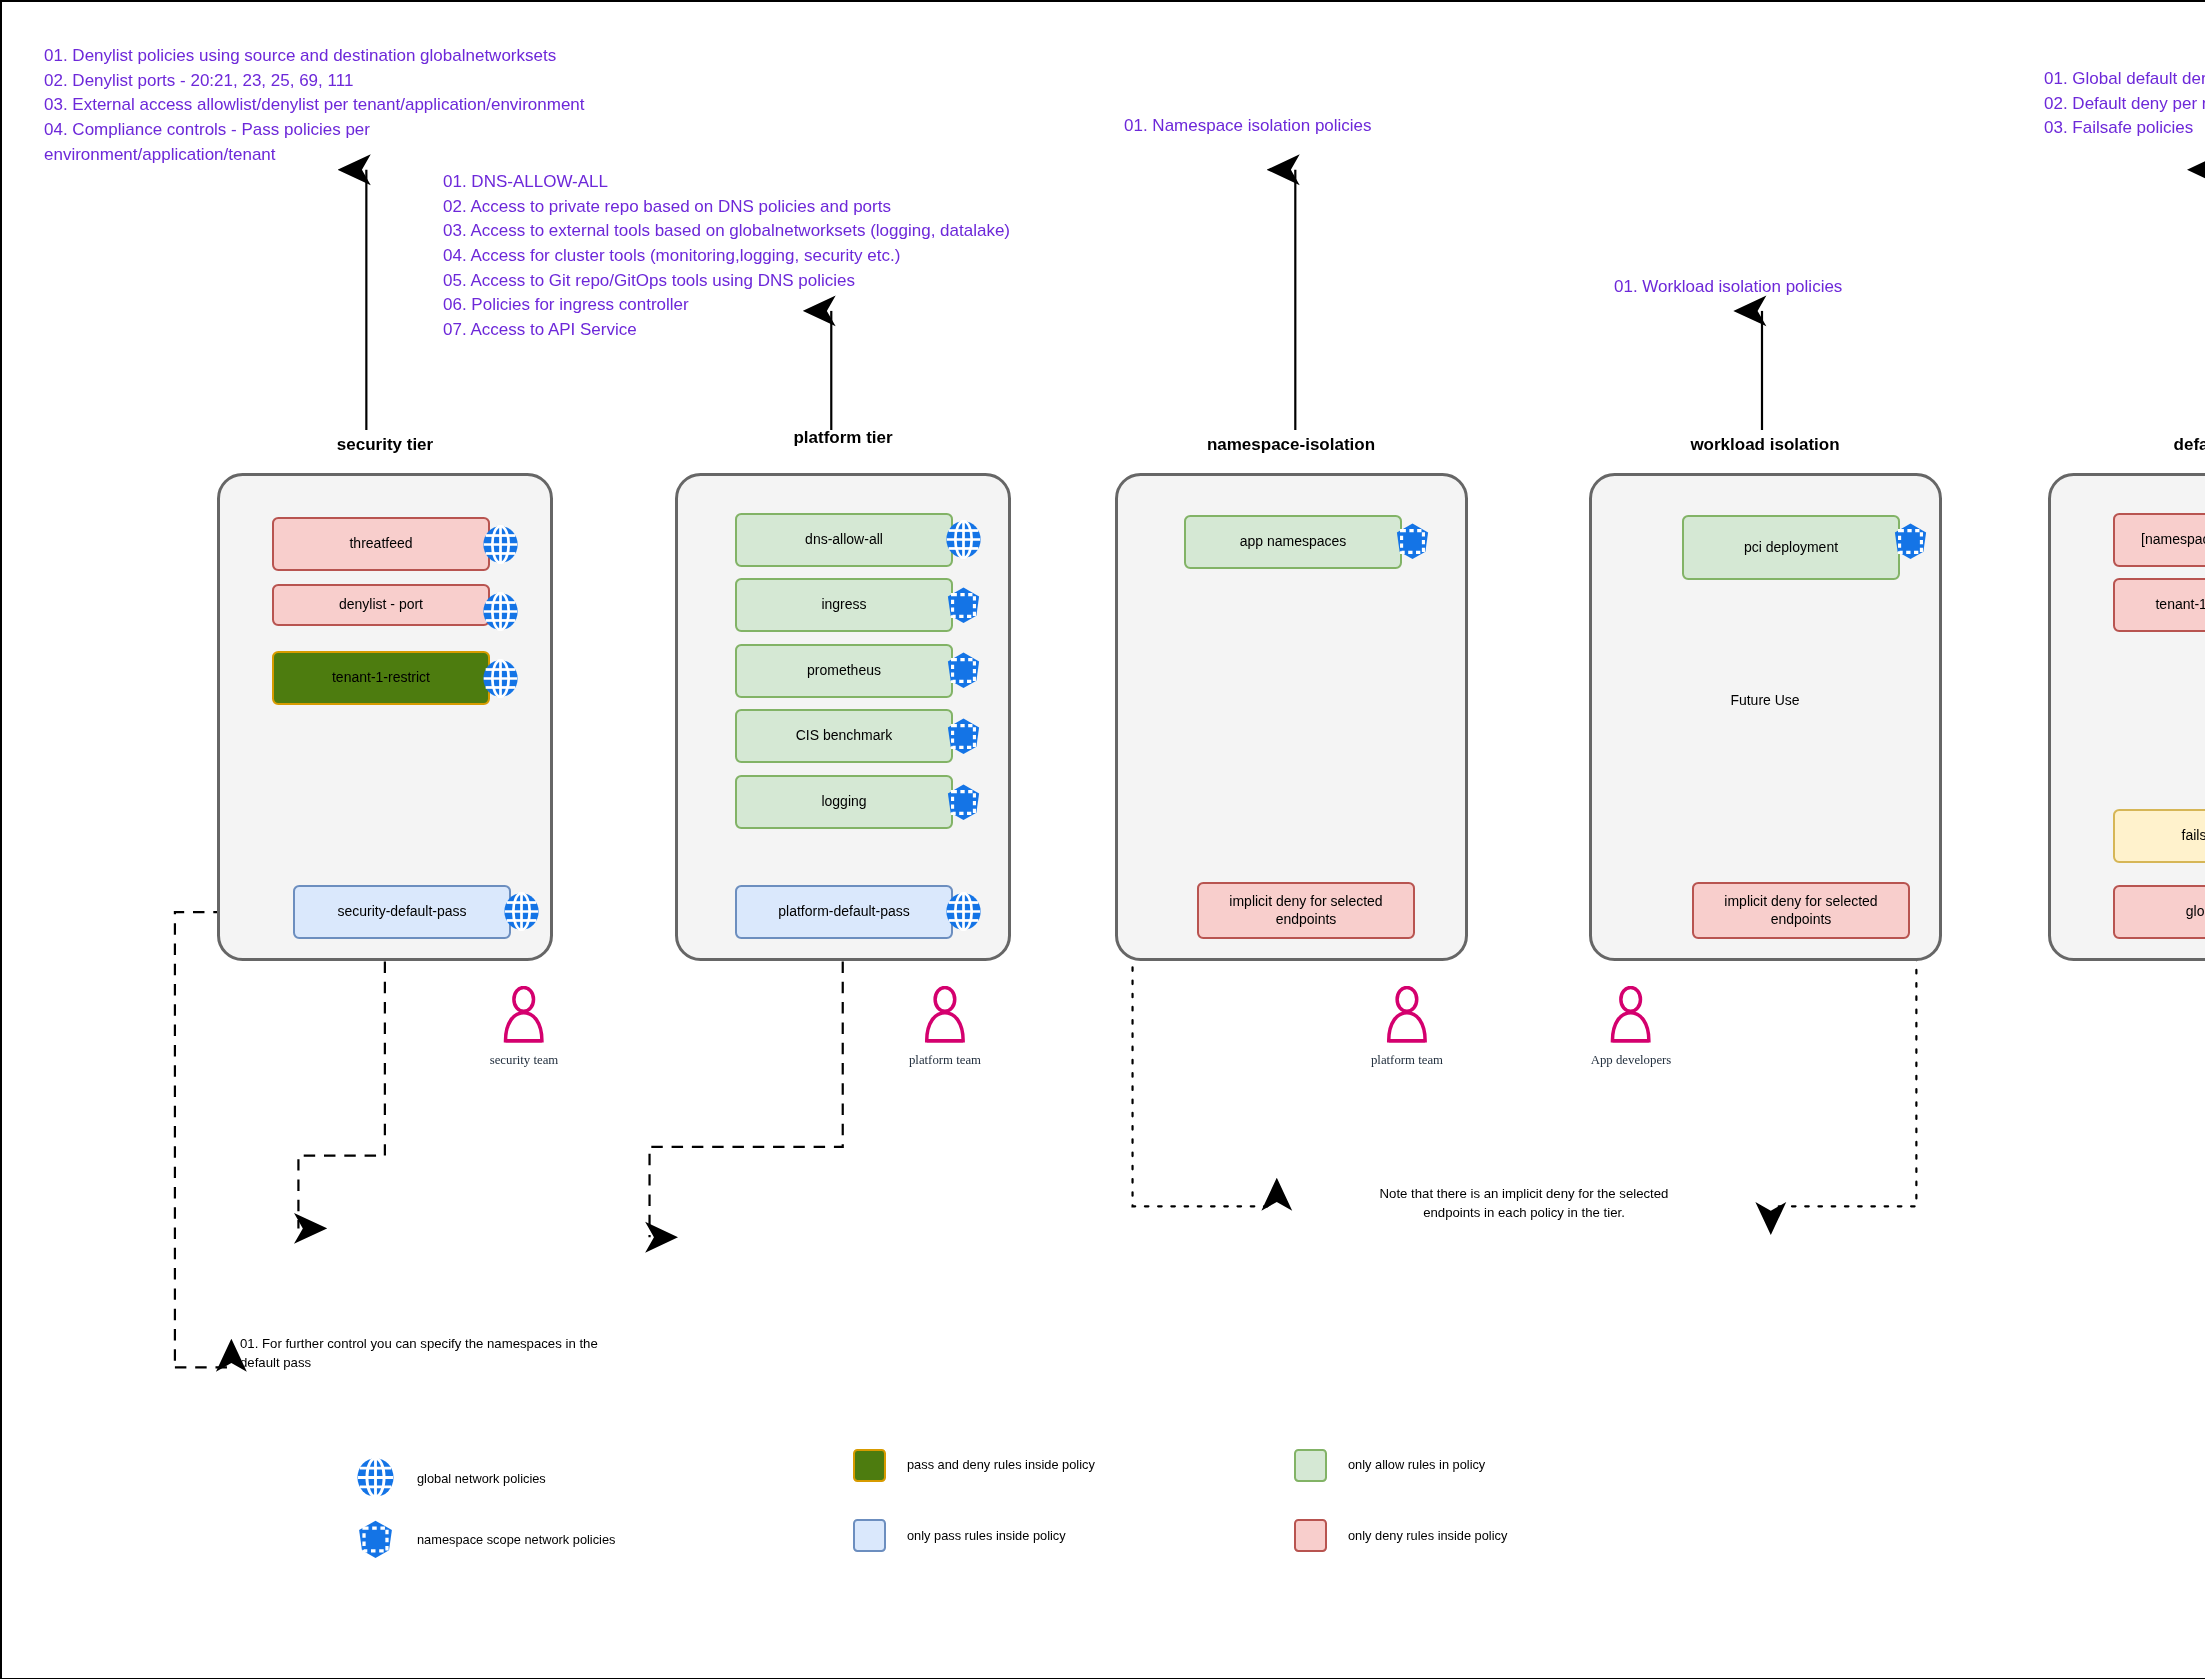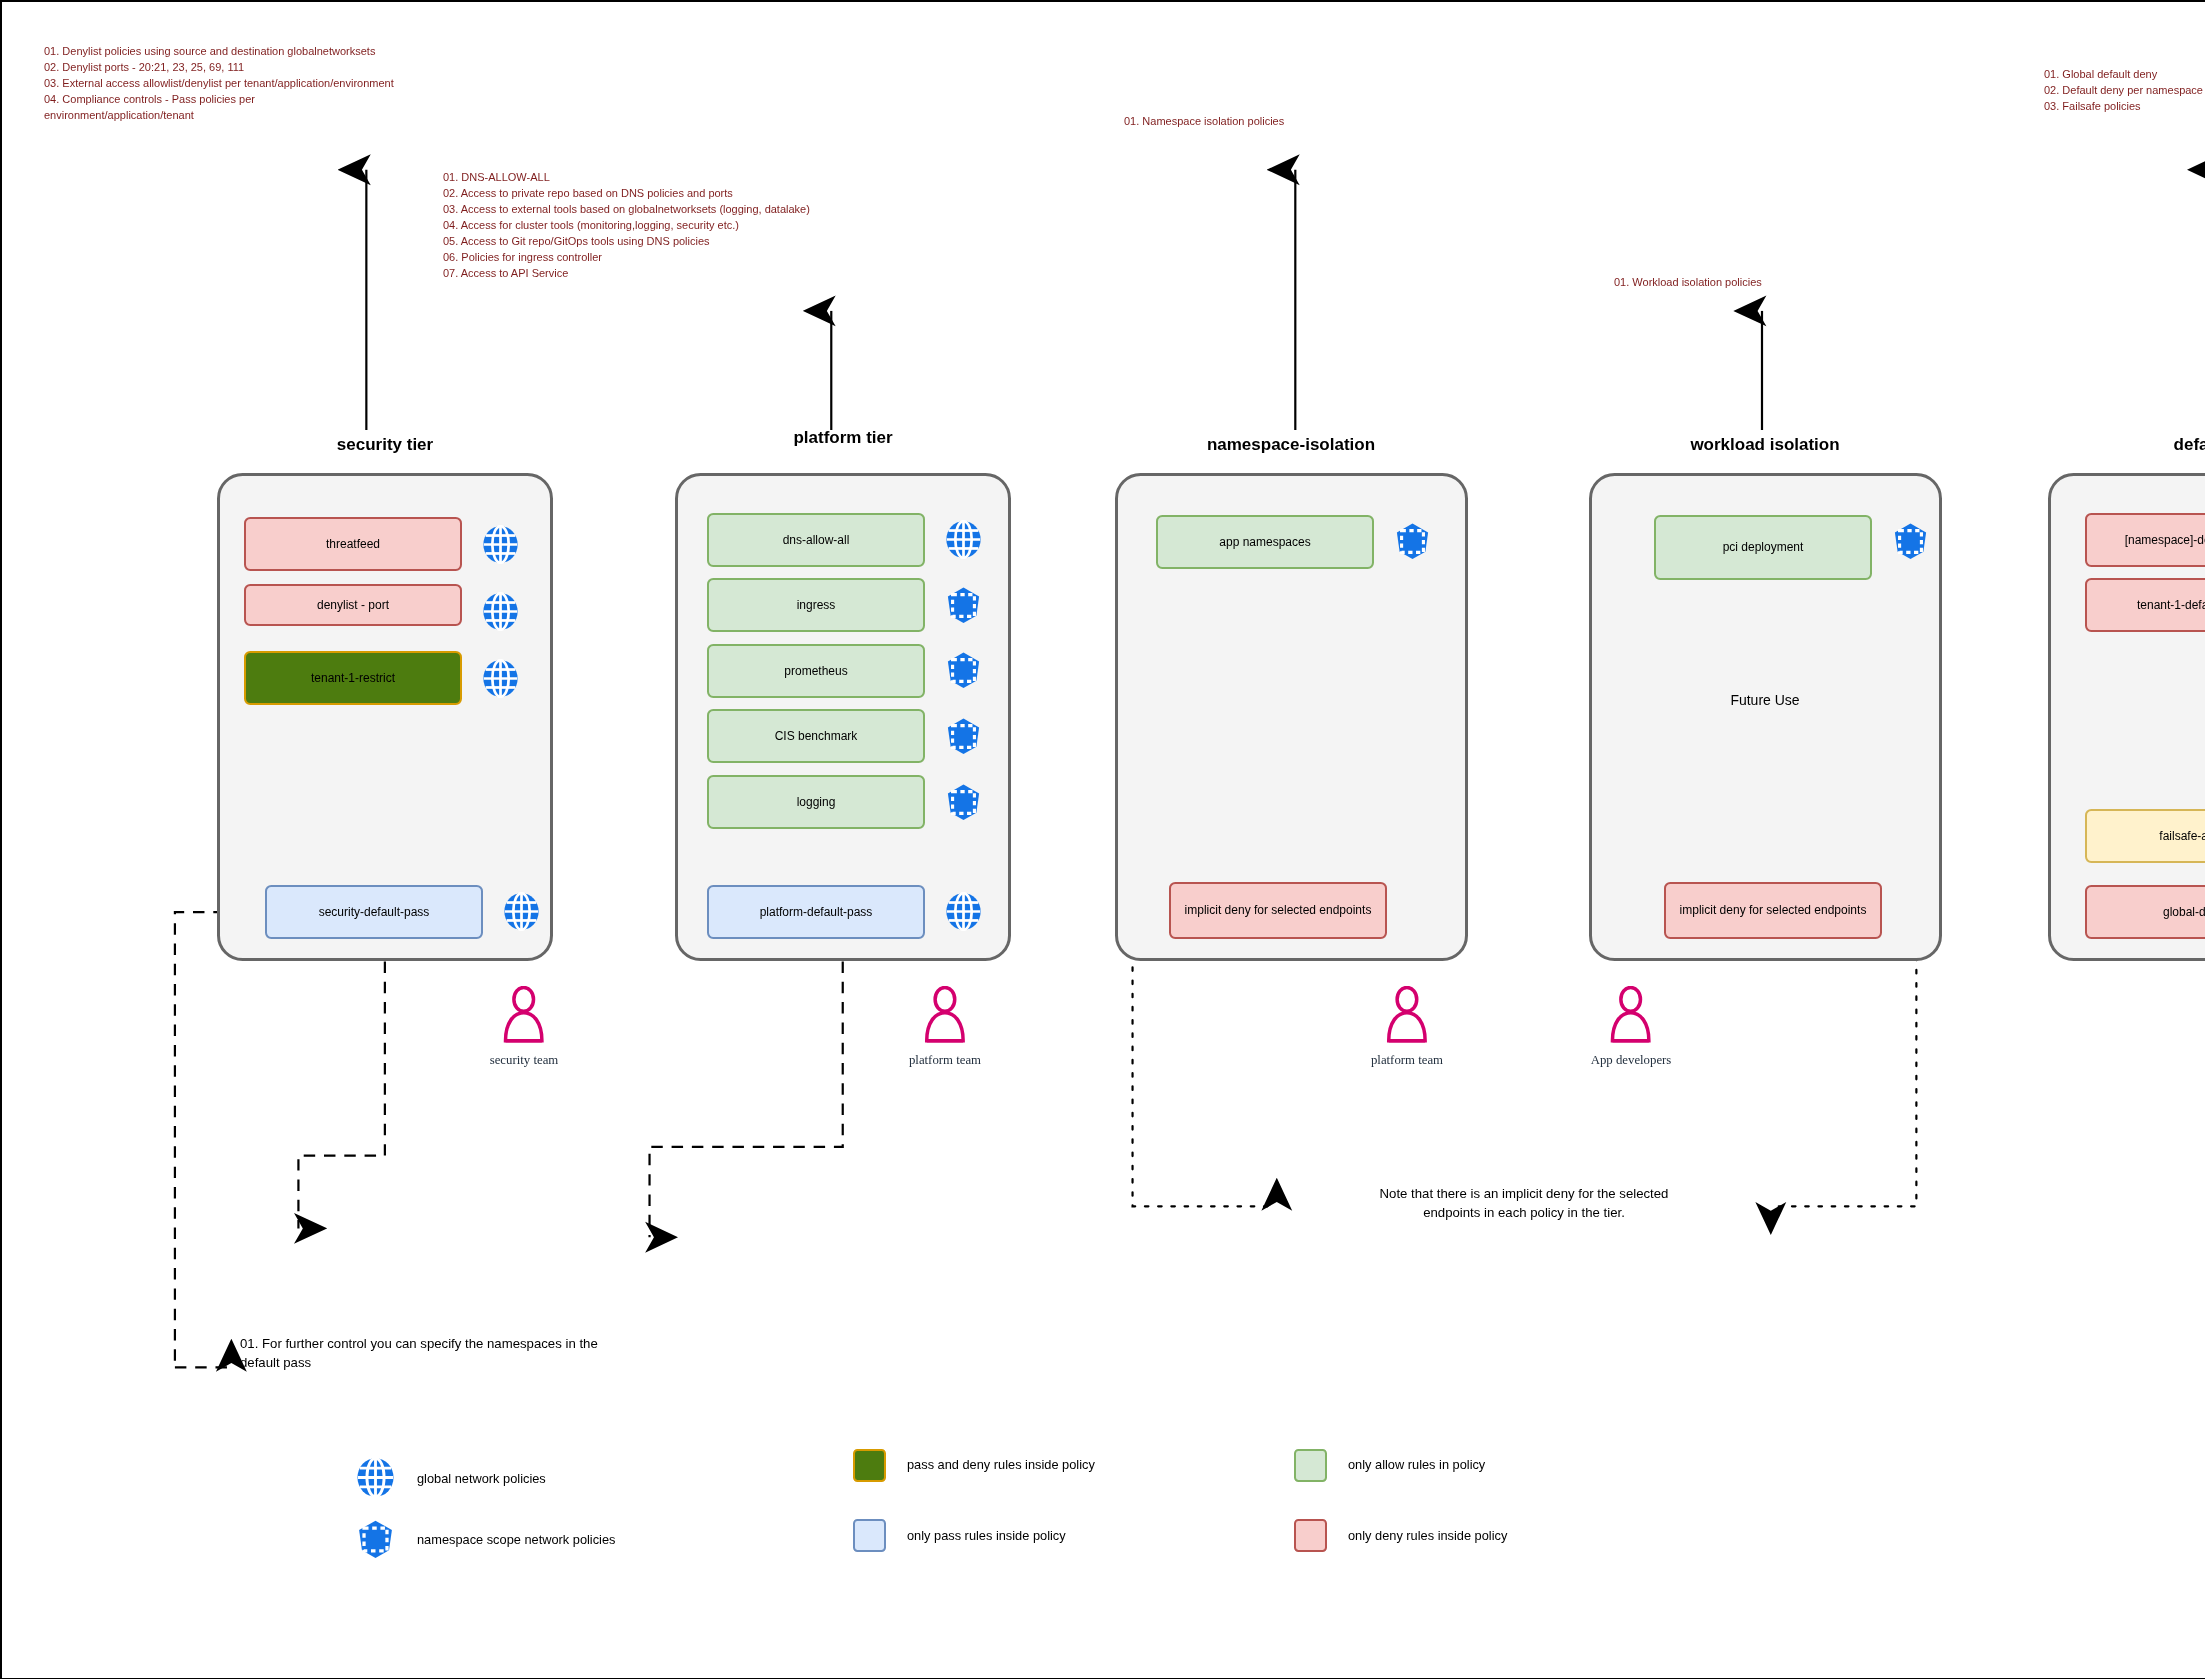--- a/index.html
+++ b/index.html
@@ -11,23 +11,23 @@
     height:1680px;
     background:#ffffff;
     border:2.6px solid #000000;
     box-sizing:border-box;
     overflow:hidden;
   }
   svg.layer{position:absolute;left:0;top:0;width:2756px;height:1680px;overflow:visible;}
   .note-text{
     position:absolute;
     font-family:"Liberation Sans", sans-serif;
-    font-size:11px;
+    font-size:17px;
     line-height:1.45;
-    color:#7f1d1d;
+    color:#6d28d9;
     white-space:pre-line;
   }
   .tier-title{
     position:absolute;
     font-family:"Liberation Sans", sans-serif;
     font-size:17px;
     font-weight:bold;
     color:#000000;
     text-align:center;
     white-space:nowrap;
@@ -43,24 +43,25 @@
   .policy{
     position:absolute;
     box-sizing:border-box;
     border-radius:6.2px;
     border-width:2.2px;
     border-style:solid;
     display:flex;
     align-items:center;
     justify-content:center;
     text-align:center;
-    font-size:12px;
+    font-size:14px;
     color:#000000;
     line-height:1.25;
     padding:0 4.4px;
+    margin-left:28px;
   }
   .p-deny{background:#f8cecc;border-color:#b85450;}
   .p-allow{background:#d5e8d4;border-color:#82b366;}
   .p-pass{background:#dae8fc;border-color:#6c8ebf;}
   .p-passdeny{background:#4d7c0f;border-color:#d79b00;}
   .p-failsafe{background:#fff2cc;border-color:#d6b656;}
   .icon-wrap{position:absolute;}
   .future-use{
     position:absolute;
     font-size:14px;

